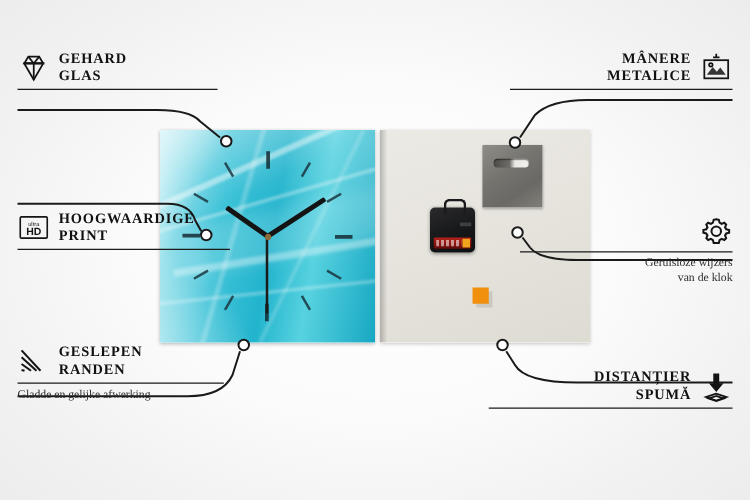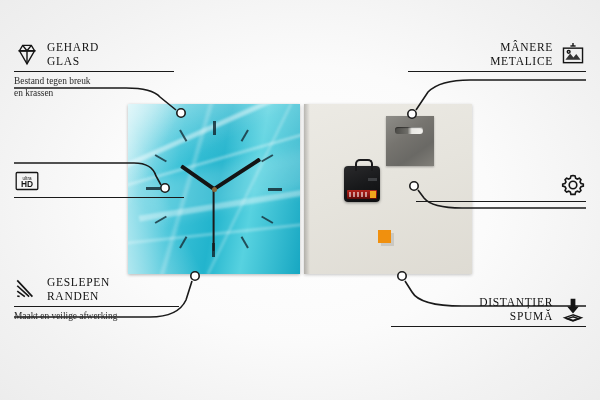--- a/index.html
+++ b/index.html
@@ -87,21 +87,21 @@
     position:absolute;left:74px;top:126px;width:13px;height:13px;
     background:#f0900e;box-shadow:3px 3px 0 rgba(0,0,0,.10);
   }
   
   .callout{position:absolute;}
   .co-left{text-align:left;}
   .co-right{text-align:right;}
   .co-head{display:flex;align-items:center;gap:7px;}
   .co-right .co-head{justify-content:flex-end;align-items:center;}
   .co-title{
-    font-size:11.5px;font-weight:400;letter-spacing:.7px;color:#111;
+    font-size:11.5px;font-weight:700;letter-spacing:.7px;color:#111;
     line-height:14px;text-transform:uppercase;
   }
   .co-rule{height:1px;background:#1a1a1a;margin:3px 0 3px 0;}
   .co-desc{font-size:9.4px;color:#2b2b2b;line-height:12.4px;}
   .ico{width:26px;height:26px;flex:0 0 26px;color:#141414;}
   .ico svg{display:block;width:26px;height:26px;}
   
   #wires{position:absolute;left:0;top:0;width:600px;height:400px;pointer-events:none;}
 </style>
 </head>
@@ -207,34 +207,34 @@
           <path d="M5 9 L8 4 L16 4 L19 9 Z"></path>
           <path d="M8 4 L12 9 L16 4 M5 9 H19 M12 9 L12 21"></path>
         </svg>
       </span>
       <span class="co-title">
         <span>GEHARD</span><br>
         <span>GLAS</span>
       </span>
     </div>
     <div class="co-rule"></div>
-    <div class="co-desc">
-      <span>Bestand tegen breuk</span><br>
-      <span>en krassen</span>
-    </div>
   </div>
 
   <div class="callout co-left" style="left:14px;top:168px;width:170px;">
     <div class="co-head">
       <span class="ico">
         <svg viewBox="0 0 26 26" fill="none" stroke="currentColor" stroke-width="1.3">
           <rect x="2.2" y="4.5" width="21.6" height="17" rx="1"></rect>
           <text x="13" y="11.6" font-family="Liberation Sans, sans-serif" font-size="4.6" fill="currentColor" stroke="none" text-anchor="middle">ultra</text>
           <text x="13" y="19" font-family="Liberation Sans, sans-serif" font-size="8.4" font-weight="bold" fill="currentColor" stroke="none" text-anchor="middle">HD</text>
         </svg>
+      </span>
+      <span class="co-title">
+        <span>HOOGWAARDIGE</span><br>
+        <span>PRINT</span>
       </span>
     </div>
     <div class="co-rule"></div>
   </div>
 
   <div class="callout co-left" style="left:14px;top:275px;width:165px;">
     <div class="co-head">
       <span class="ico">
         <svg viewBox="0 0 24 24" fill="none" stroke="currentColor" stroke-width="1.5">
           <path d="M3 4 L17 19"></path>
@@ -243,21 +243,21 @@
             <path d="M3 18.4 L5.2 19"></path>
         </svg>
       </span>
       <span class="co-title">
         <span>GESLEPEN</span><br>
         <span>RANDEN</span>
       </span>
     </div>
     <div class="co-rule"></div>
     <div class="co-desc">
-      <span>Maakt en veilige afwerking</span>
+      <span>Gladde en gelijke afwerking</span>
     </div>
   </div>
 
   <div class="callout co-right" style="right:14px;top:40px;width:178px;">
     <div class="co-head">
       <span class="co-title">
         <span>MÂNERE</span><br>
         <span>METALICE</span>
       </span>
       <span class="ico">
@@ -276,20 +276,24 @@
   <div class="callout co-right" style="right:14px;top:172px;width:170px;">
     <div class="co-head">
       <span class="ico">
         <svg viewBox="0 0 24 24" fill="none" stroke="currentColor" stroke-width="1.5">
           <path d="M12 3.2 l1.9 .35 .55 2.1 1.5 .9 2-.8 1.35 1.35 -.8 2 .9 1.5 2.1 .55 0 1.9 -2.1 .55 -.9 1.5 .8 2 -1.35 1.35 -2-.8 -1.5 .9 -.55 2.1 -1.9 0 -1.9 0 -.55-2.1 -1.5-.9 -2 .8 -1.35-1.35 .8-2 -.9-1.5 -2.1-.55 0-1.9 2.1-.55 .9-1.5 -.8-2 1.35-1.35 2 .8 1.5-.9 .55-2.1 z"></path>
           <circle cx="12" cy="12" r="3.5"></circle>
         </svg>
       </span>
     </div>
     <div class="co-rule"></div>
+    <div class="co-desc">
+      <span>Geruisloze wijzers</span><br>
+      <span>van de klok</span>
+    </div>
   </div>
 
   <div class="callout co-right" style="right:14px;top:276px;width:195px;margin-top:19px;">
     <div class="co-head">
       <span class="co-title">
         <span>DISTANȚIER</span><br>
         <span>SPUMĂ</span>
       </span>
       <span class="ico">
         <svg viewBox="0 0 24 24" fill="none" stroke="currentColor" stroke-width="1.3">

